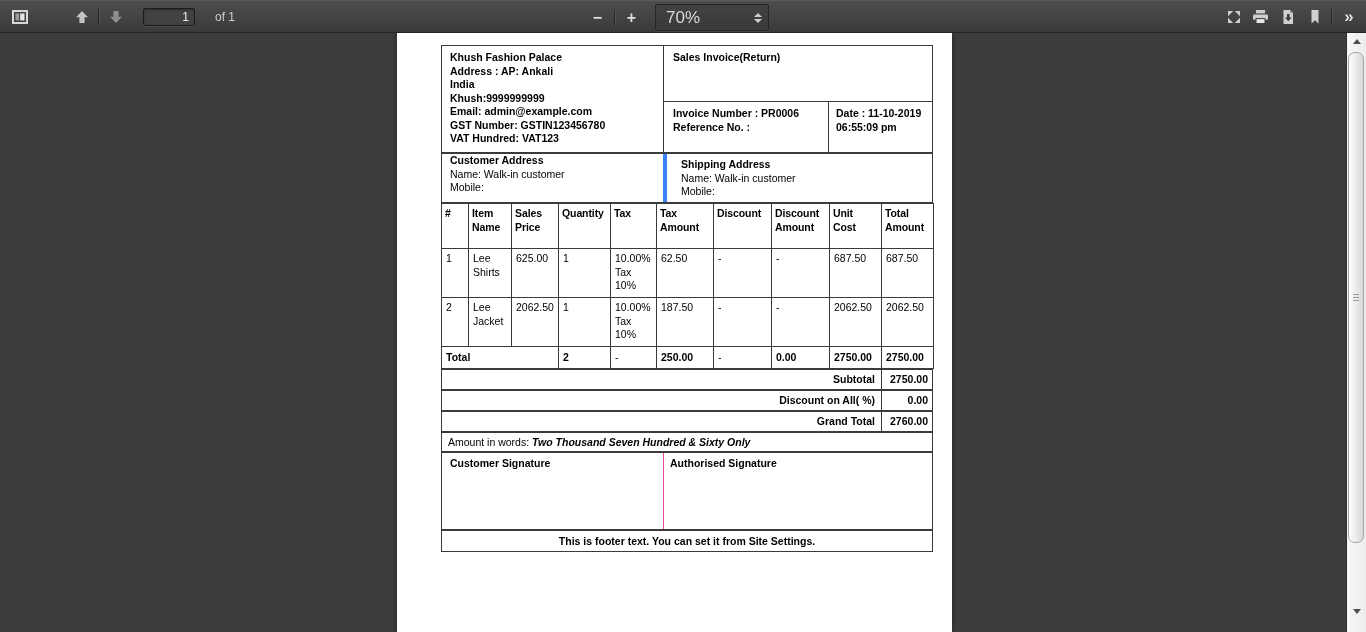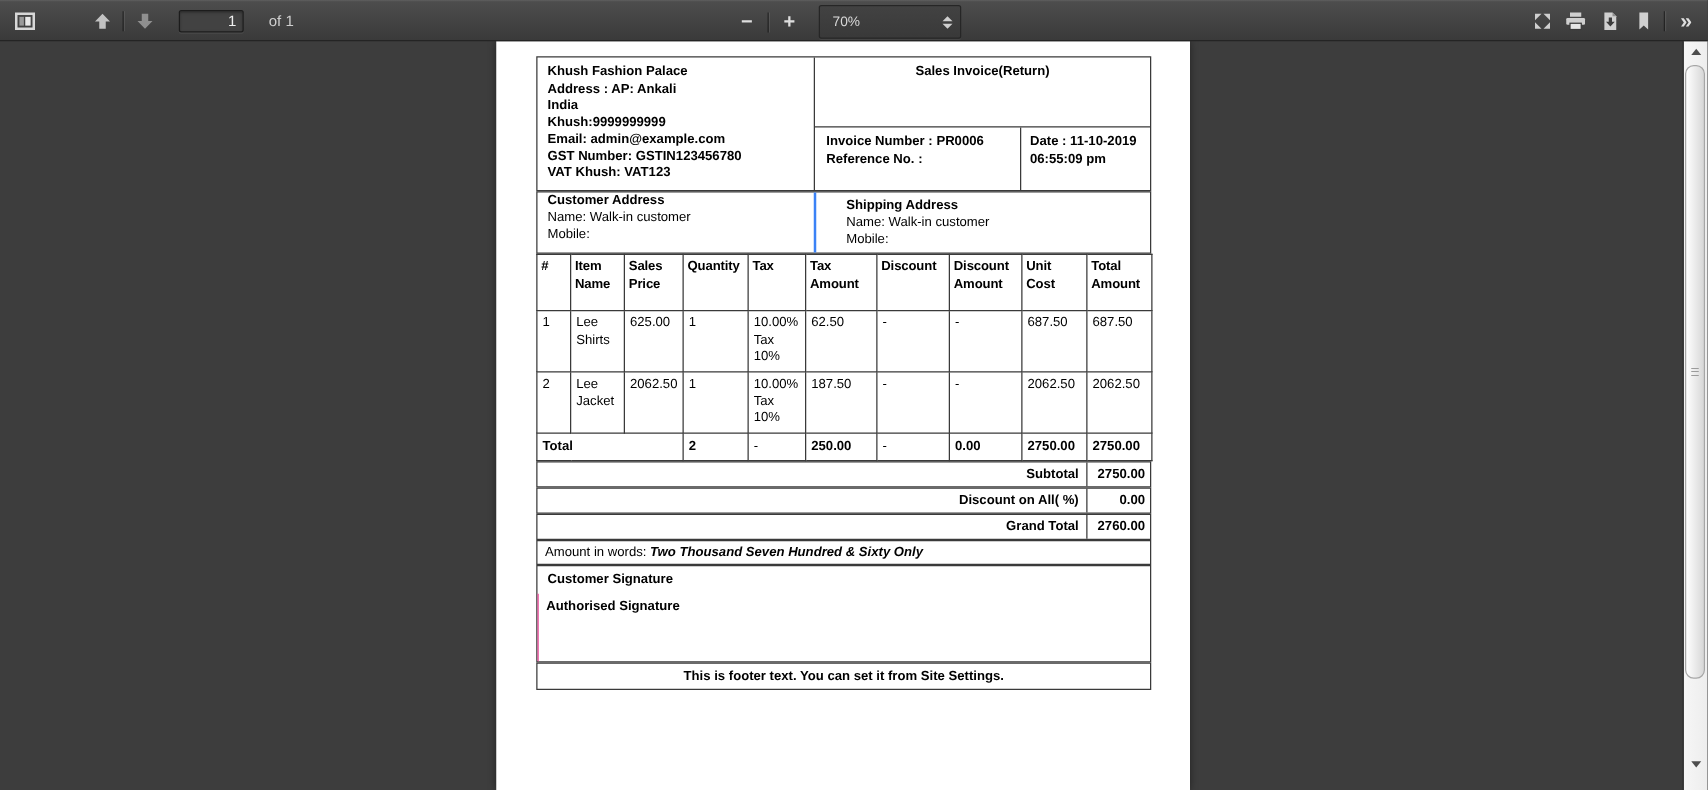--- a/index.html
+++ b/index.html
@@ -20,53 +20,53 @@
   .grp-pages { left:68px; }
   .grp-zoom { left:584px; }
   .grp-right { right:4px; }
   .page-input { width:52px; height:18px; margin-left:14px; background:#424242;
     border:1px solid #1c1c1c; border-radius:2px; color:#f0f0f0; font-size:12px;
     text-align:right; padding:0 5px; box-shadow:inset 0 1px 2px rgba(0,0,0,.35), 0 1px 0 rgba(255,255,255,.07); }
   .of-label { color:#cfcfcf; font-size:12px; margin-left:20px; }
   .glyph { font-size:16px; font-weight:bold; line-height:1; color:#dedede; }
   .zoom-select { display:flex; align-items:center; width:114px; height:27px; margin-left:10px;
     background:linear-gradient(#424242,#393939); border:1px solid #262626; border-radius:2px;
-    color:#d9d9d9; font-size:11px; padding:0 6px 0 10px; cursor:pointer;
+    color:#d9d9d9; font-size:17px; padding:0 6px 0 10px; cursor:pointer;
     box-shadow:0 1px 0 rgba(255,255,255,.06); }
   .zoom-select .val { flex:1; }
   .spinner { display:flex; flex-direction:column; gap:2px; align-items:center; }
   .spinner .tri-u { width:0; height:0; border-left:4px solid transparent;
     border-right:4px solid transparent; border-bottom:4px solid #cfcfcf; }
   .spinner .tri-d { width:0; height:0; border-left:4px solid transparent;
     border-right:4px solid transparent; border-top:4px solid #cfcfcf; }
   .chev { font-size:17px; font-weight:bold; color:#dedede; line-height:1; letter-spacing:-1px; }
 
   
   .viewer { position:absolute; left:0; top:33px; width:1366px; height:599px; background:#3d3d3d; }
   .pdf-page { position:absolute; left:397px; top:0; width:555px; height:599px;
     background:#ffffff; box-shadow:0 0 6px rgba(0,0,0,.45); }
 
   
-  .invoice { position:absolute; left:32px; top:12px; width:492px; color:#000;
+  .invoice { position:absolute; left:44px; top:12px; width:492px; color:#000;
     font-size:10.5px; line-height:13.5px; }
   .sec { border:1px solid #3a3a3a; }
   .b { font-weight:bold; }
   .pre { white-space:pre-line; }
 
   .sec-header { display:flex; height:108px; }
   .hdr-left { width:221px; padding:5px 8px; font-weight:bold; }
   .hdr-right { flex:1; border-left:1px solid #3a3a3a; display:flex; flex-direction:column; }
-  .hdr-title { height:55px; padding:5px 9px; font-weight:bold;text-align:center; }
+  .hdr-title { height:55px; padding:5px 9px; font-weight:bold; }
   .hdr-meta { flex:1; border-top:1px solid #3a3a3a; display:flex; }
   .meta-invoice { width:164px; padding:5px 9px; font-weight:bold; }
   .meta-date { flex:1; border-left:1px solid #3a3a3a; padding:5px 7px; font-weight:bold; }
 
   .sec-address { display:flex; height:50px; }
   .addr-left { width:221px; padding:0 8px; }
-  .addr-right { flex:1; border-left:2px solid #3b82f6; padding:4px 24px; }
+  .addr-right { flex:1; border-left:4px solid #3b82f6; padding:4px 14px; }
 
   table.items { width:492px; border-collapse:collapse; table-layout:fixed; }
   table.items th, table.items td { border:1px solid #3a3a3a; padding:3px 4px;
     vertical-align:top; text-align:left; font-size:10.5px; line-height:13.5px; }
   table.items th { font-weight:bold; letter-spacing:-.1px; padding:3px 3px; }
   tr.hdr-row { height:45px; }
   tr.item-row { height:49px; }
   tr.total-row { height:22px; }
   tr.total-row td { vertical-align:middle; }
   td.num { text-align:right; }
@@ -74,21 +74,21 @@
 
   .sum-row { display:flex; border:1px solid #3a3a3a; height:21px; align-items:stretch; }
   .sum-label { flex:1; display:flex; align-items:center; justify-content:flex-end;
     font-weight:bold; padding-right:6px; }
   .sum-value { width:51px; border-left:1px solid #3a3a3a; display:flex; align-items:center;
     justify-content:flex-end; font-weight:bold; padding-right:4px; }
 
   .sec-words { height:20px; padding:3px 6px; }
   .words-text { font-weight:bold; font-style:italic;margin-top:12px; }
 
-  .sec-sign { display:flex; height:78px;flex-direction:column; }
+  .sec-sign { display:flex; height:78px; }
   .sign-left { width:221px; padding:4px 8px; font-weight:bold; }
   .sign-right { flex:1; border-left:1px solid #ec4899; padding:4px 6px; font-weight:bold; }
 
   .sec-footer { height:22px; text-align:center; font-weight:bold; padding:4px; }
 
   
   .scrollbar { position:absolute; right:0; top:0; width:20px; height:599px;
     background:linear-gradient(to right,#f6f6f6,#ededed); border-left:1px solid #2e2e2e; }
   .sb-btn { position:absolute; left:0; width:19px; height:17px; display:flex;
     align-items:center; justify-content:center; cursor:pointer; }
@@ -208,21 +208,21 @@
     <div class="invoice">
 
       <div class="sec sec-header">
         <div class="hdr-left">
           <div>Khush Fashion Palace</div>
           <div>Address : AP: Ankali</div>
           <div>India</div>
           <div>Khush:9999999999</div>
           <div>Email: admin@example.com</div>
           <div>GST Number: GSTIN123456780</div>
-          <div>VAT Khush: VAT123</div>
+          <div>VAT Hundred: VAT123</div>
         </div>
         <div class="hdr-right">
           <div class="hdr-title">Sales Invoice(Return)</div>
           <div class="hdr-meta">
             <div class="meta-invoice">
               <div>Invoice Number : PR0006</div>
               <div>Reference No. :</div>
             </div>
             <div class="meta-date pre">Date : 11-10-2019
 06:55:09 pm</div>

